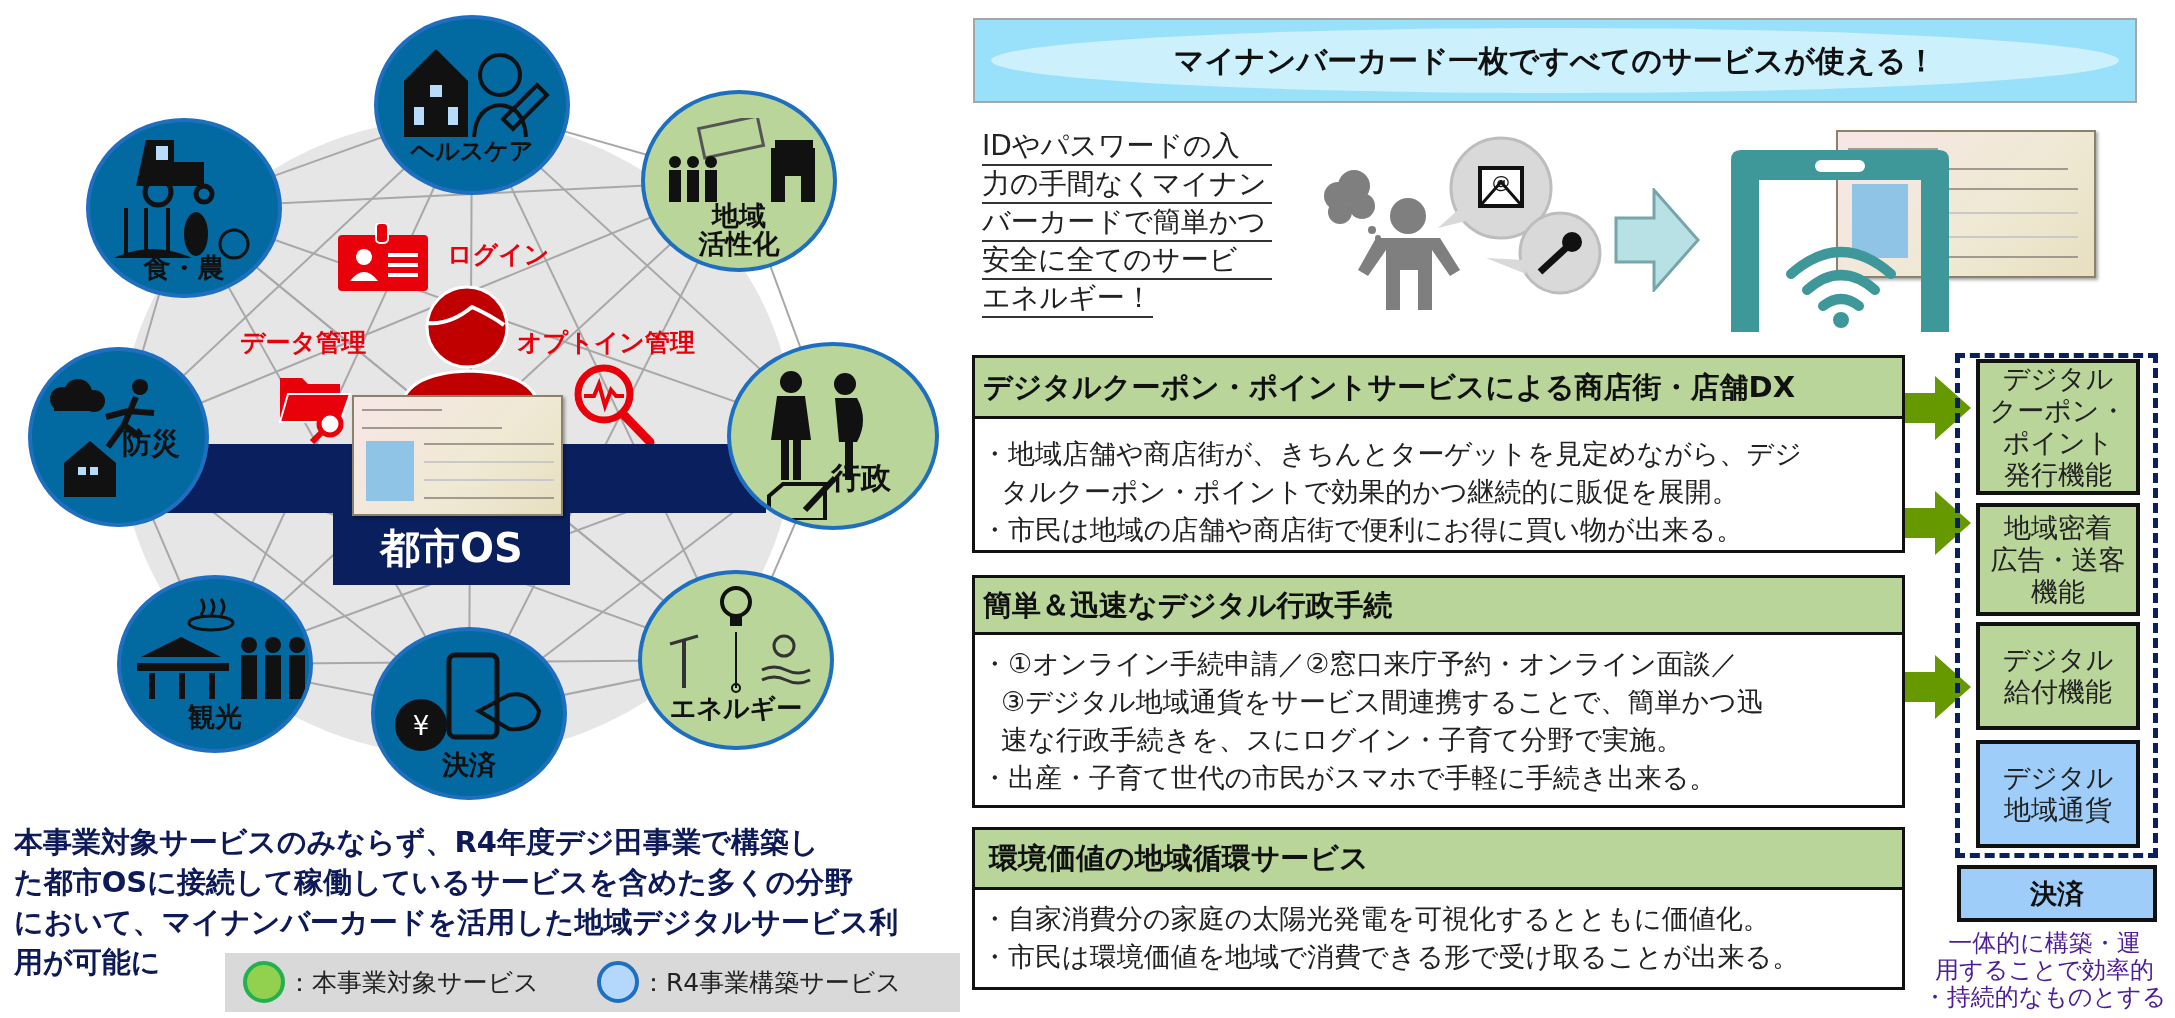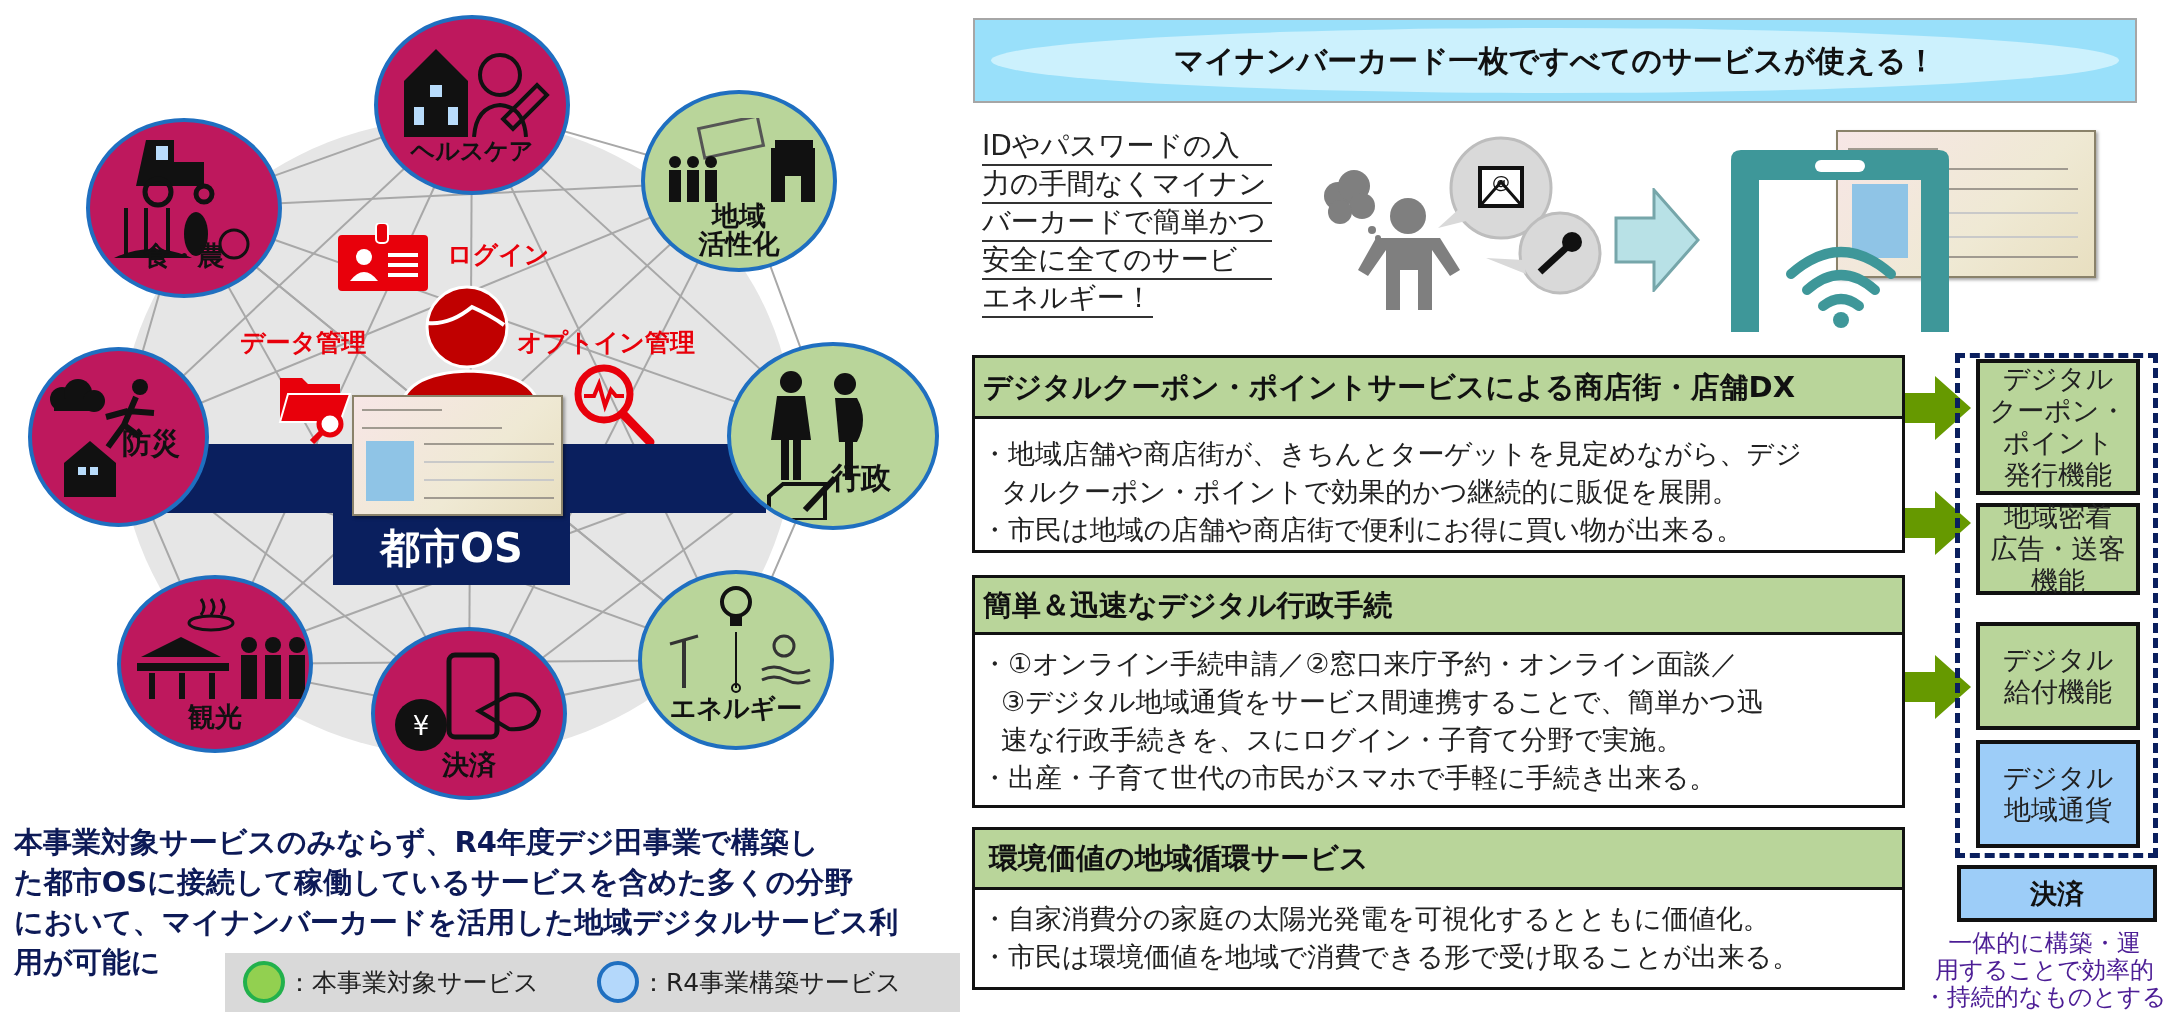--- a/index.html
+++ b/index.html
@@ -5,21 +5,21 @@
   html,body{margin:0;padding:0;}
   body{width:2175px;height:1018px;position:relative;overflow:hidden;background:#ffffff;font-family:"DejaVu Sans","Liberation Sans",sans-serif;color:#111;}
   .abs{position:absolute;}
   
   .hub-bg{position:absolute;left:120px;top:118px;width:674px;height:638px;border-radius:50%;background:#e6e6e6;}
   .web{position:absolute;left:0;top:0;width:960px;height:800px;}
   .band{position:absolute;left:165px;top:444px;width:601px;height:69px;background:#0a1f5e;}
   .osbox{position:absolute;left:333px;top:444px;width:237px;height:141px;background:#0a1f5e;}
   .oslabel{position:absolute;left:333px;top:520px;width:237px;text-align:center;color:#fff;font-weight:bold;font-size:40px;line-height:56px;}
   .svc{position:absolute;border-radius:50%;border:4px solid #1f6fc0;box-sizing:border-box;overflow:hidden;}
-  .svc.blue{background:#be185d;}
+  .svc.blue{background:#0369a1;}
   .svc.green{background:#b9d59a;}
   .svc .lbl{position:absolute;left:0;right:0;text-align:center;font-weight:bold;color:#111;font-size:26px;line-height:28px;}
   .svc svg{position:absolute;}
   .red-txt{position:absolute;color:#e8000b;font-weight:bold;font-size:25px;white-space:nowrap;}
   .card{position:absolute;background:linear-gradient(135deg,#f7e6e6 0%,#efe9d4 60%,#e8dfc0 100%);border:2px solid #8a826a;box-sizing:border-box;box-shadow:2px 2px 3px rgba(0,0,0,.35);}
   .card .photo{position:absolute;background:#8fc4e6;}
   .card .line{position:absolute;height:2px;background:#a09a90;}
   
   .note{position:absolute;left:14px;top:822px;width:950px;color:#0d1a57;font-weight:bold;font-size:29px;line-height:40px;}
   .legend{position:absolute;left:225px;top:953px;width:735px;height:59px;background:#d9d9d9;}
@@ -223,21 +223,21 @@
       <circle cx="92" cy="58" r="8" fill="none" stroke="#111" stroke-width="5"></circle>
     <g stroke="#111" stroke-width="4" fill="none">
         <line x1="14" y1="72" x2="14" y2="118"></line>
         <line x1="34" y1="72" x2="34" y2="118"></line>
         <line x1="56" y1="72" x2="56" y2="118"></line>
       </g>
     <path d="M2 122 Q40 104 80 122 Z" fill="#111"></path>
     <ellipse cx="84" cy="98" rx="12" ry="22" fill="#111"></ellipse>
       <circle cx="122" cy="108" r="14" fill="none" stroke="#111" stroke-width="3"></circle>
   </svg>
-  <div class="lbl" style="top:120px;font-size:27px;">食・農</div>
+  <div class="lbl" style="top:132px;font-size:27px;">食・農</div>
 </div>
 
 <div class="note">
   <div>本事業対象サービスのみならず、R4年度デジ田事業で構築し</div>
   <div>た都市OSに接続して稼働しているサービスを含めた多くの分野</div>
   <div>において、マイナンバーカードを活用した地域デジタルサービス利</div>
   <div>用が可能に</div>
 </div>
 <div class="legend">
   <div class="dot" style="left:18px;background:#92d050;border:4px solid #22b14c;"></div>
@@ -339,21 +339,21 @@
   </svg>
 <svg class="arrow" style="top:655px;" viewBox="0 0 66 64">
     <path d="M0 17 H30 V0 L66 32 L30 64 V47 H0 Z" fill="#669900"></path>
   </svg>
 
 <div class="dash"></div>
 <div class="fbox green" style="top:359px;height:136px;white-space:pre;">デジタル
 クーポン・
 ポイント
 発行機能</div>
-<div class="fbox green" style="top:503px;height:92px;white-space:pre;">地域密着
+<div class="fbox green" style="top:503px;height:113px;white-space:pre;">地域密着
 広告・送客
 機能</div>
 <div class="fbox green" style="top:622px;height:108px;white-space:pre;">デジタル
 給付機能</div>
 <div class="fbox blue" style="top:740px;height:108px;white-space:pre;">デジタル
 地域通貨</div>
 <div class="pay">決済</div>
 <div class="caption">
   <div>一体的に構築・運</div>
   <div>用することで効率的</div>

